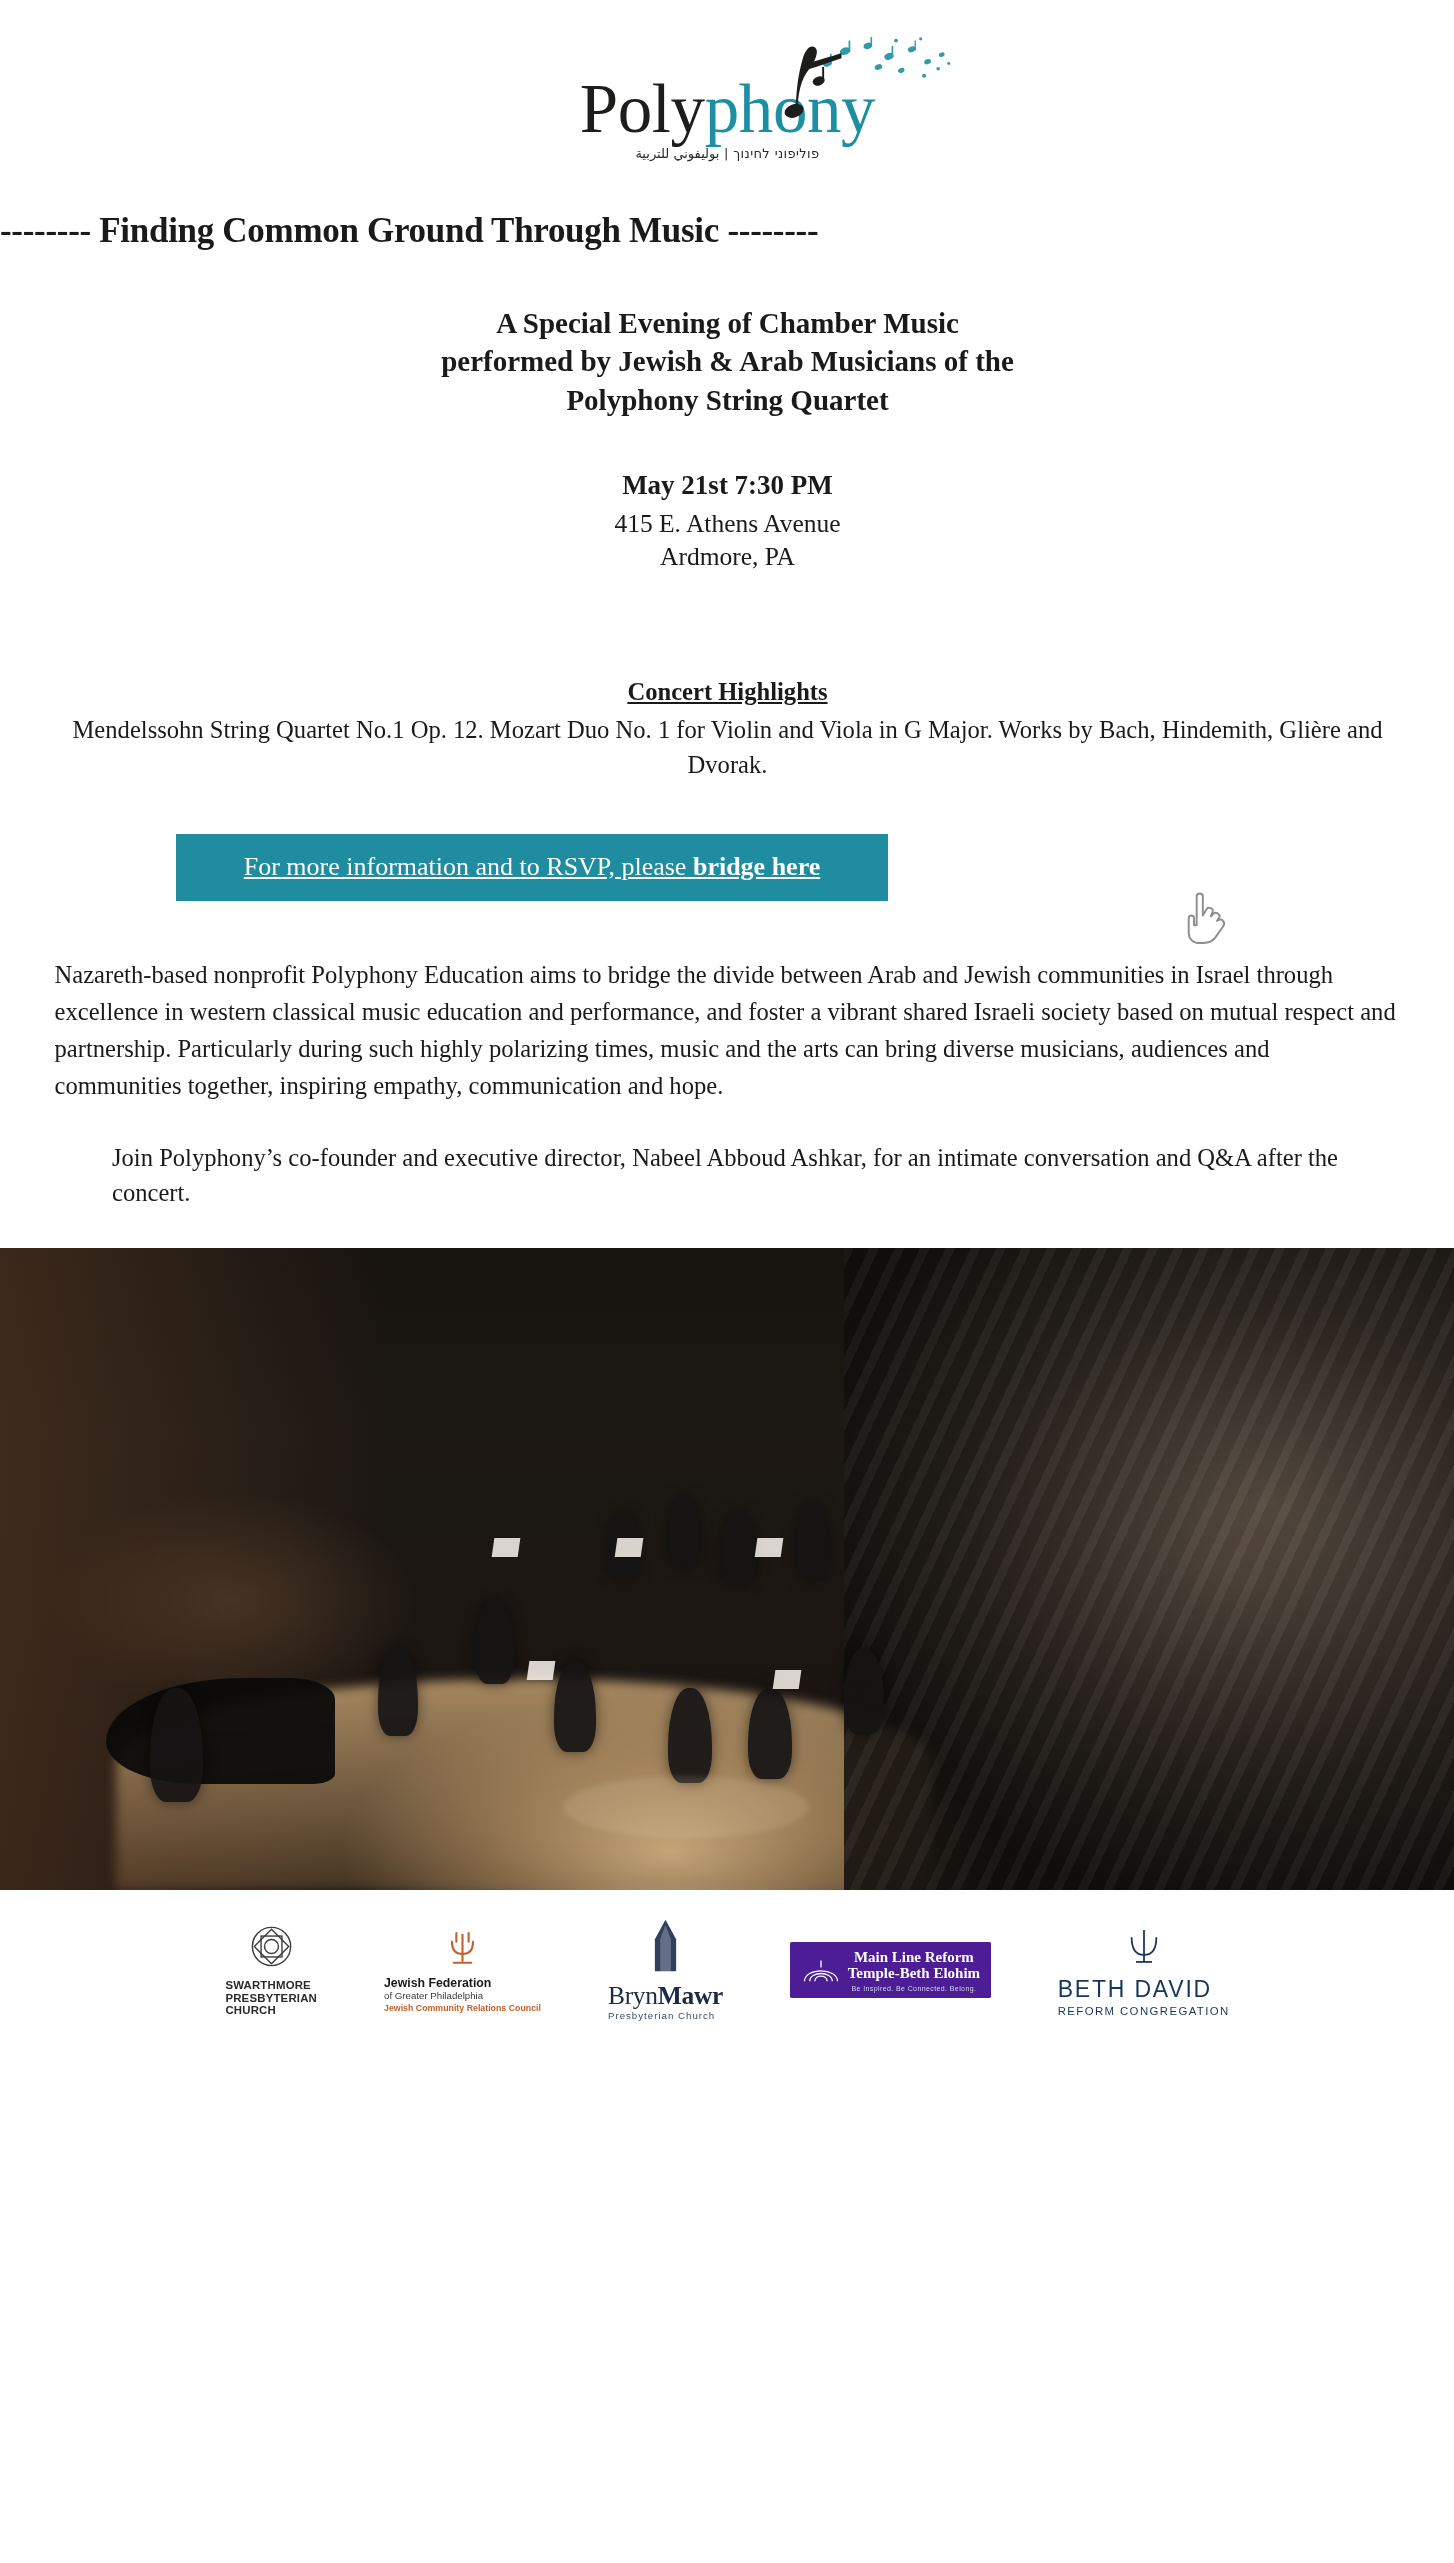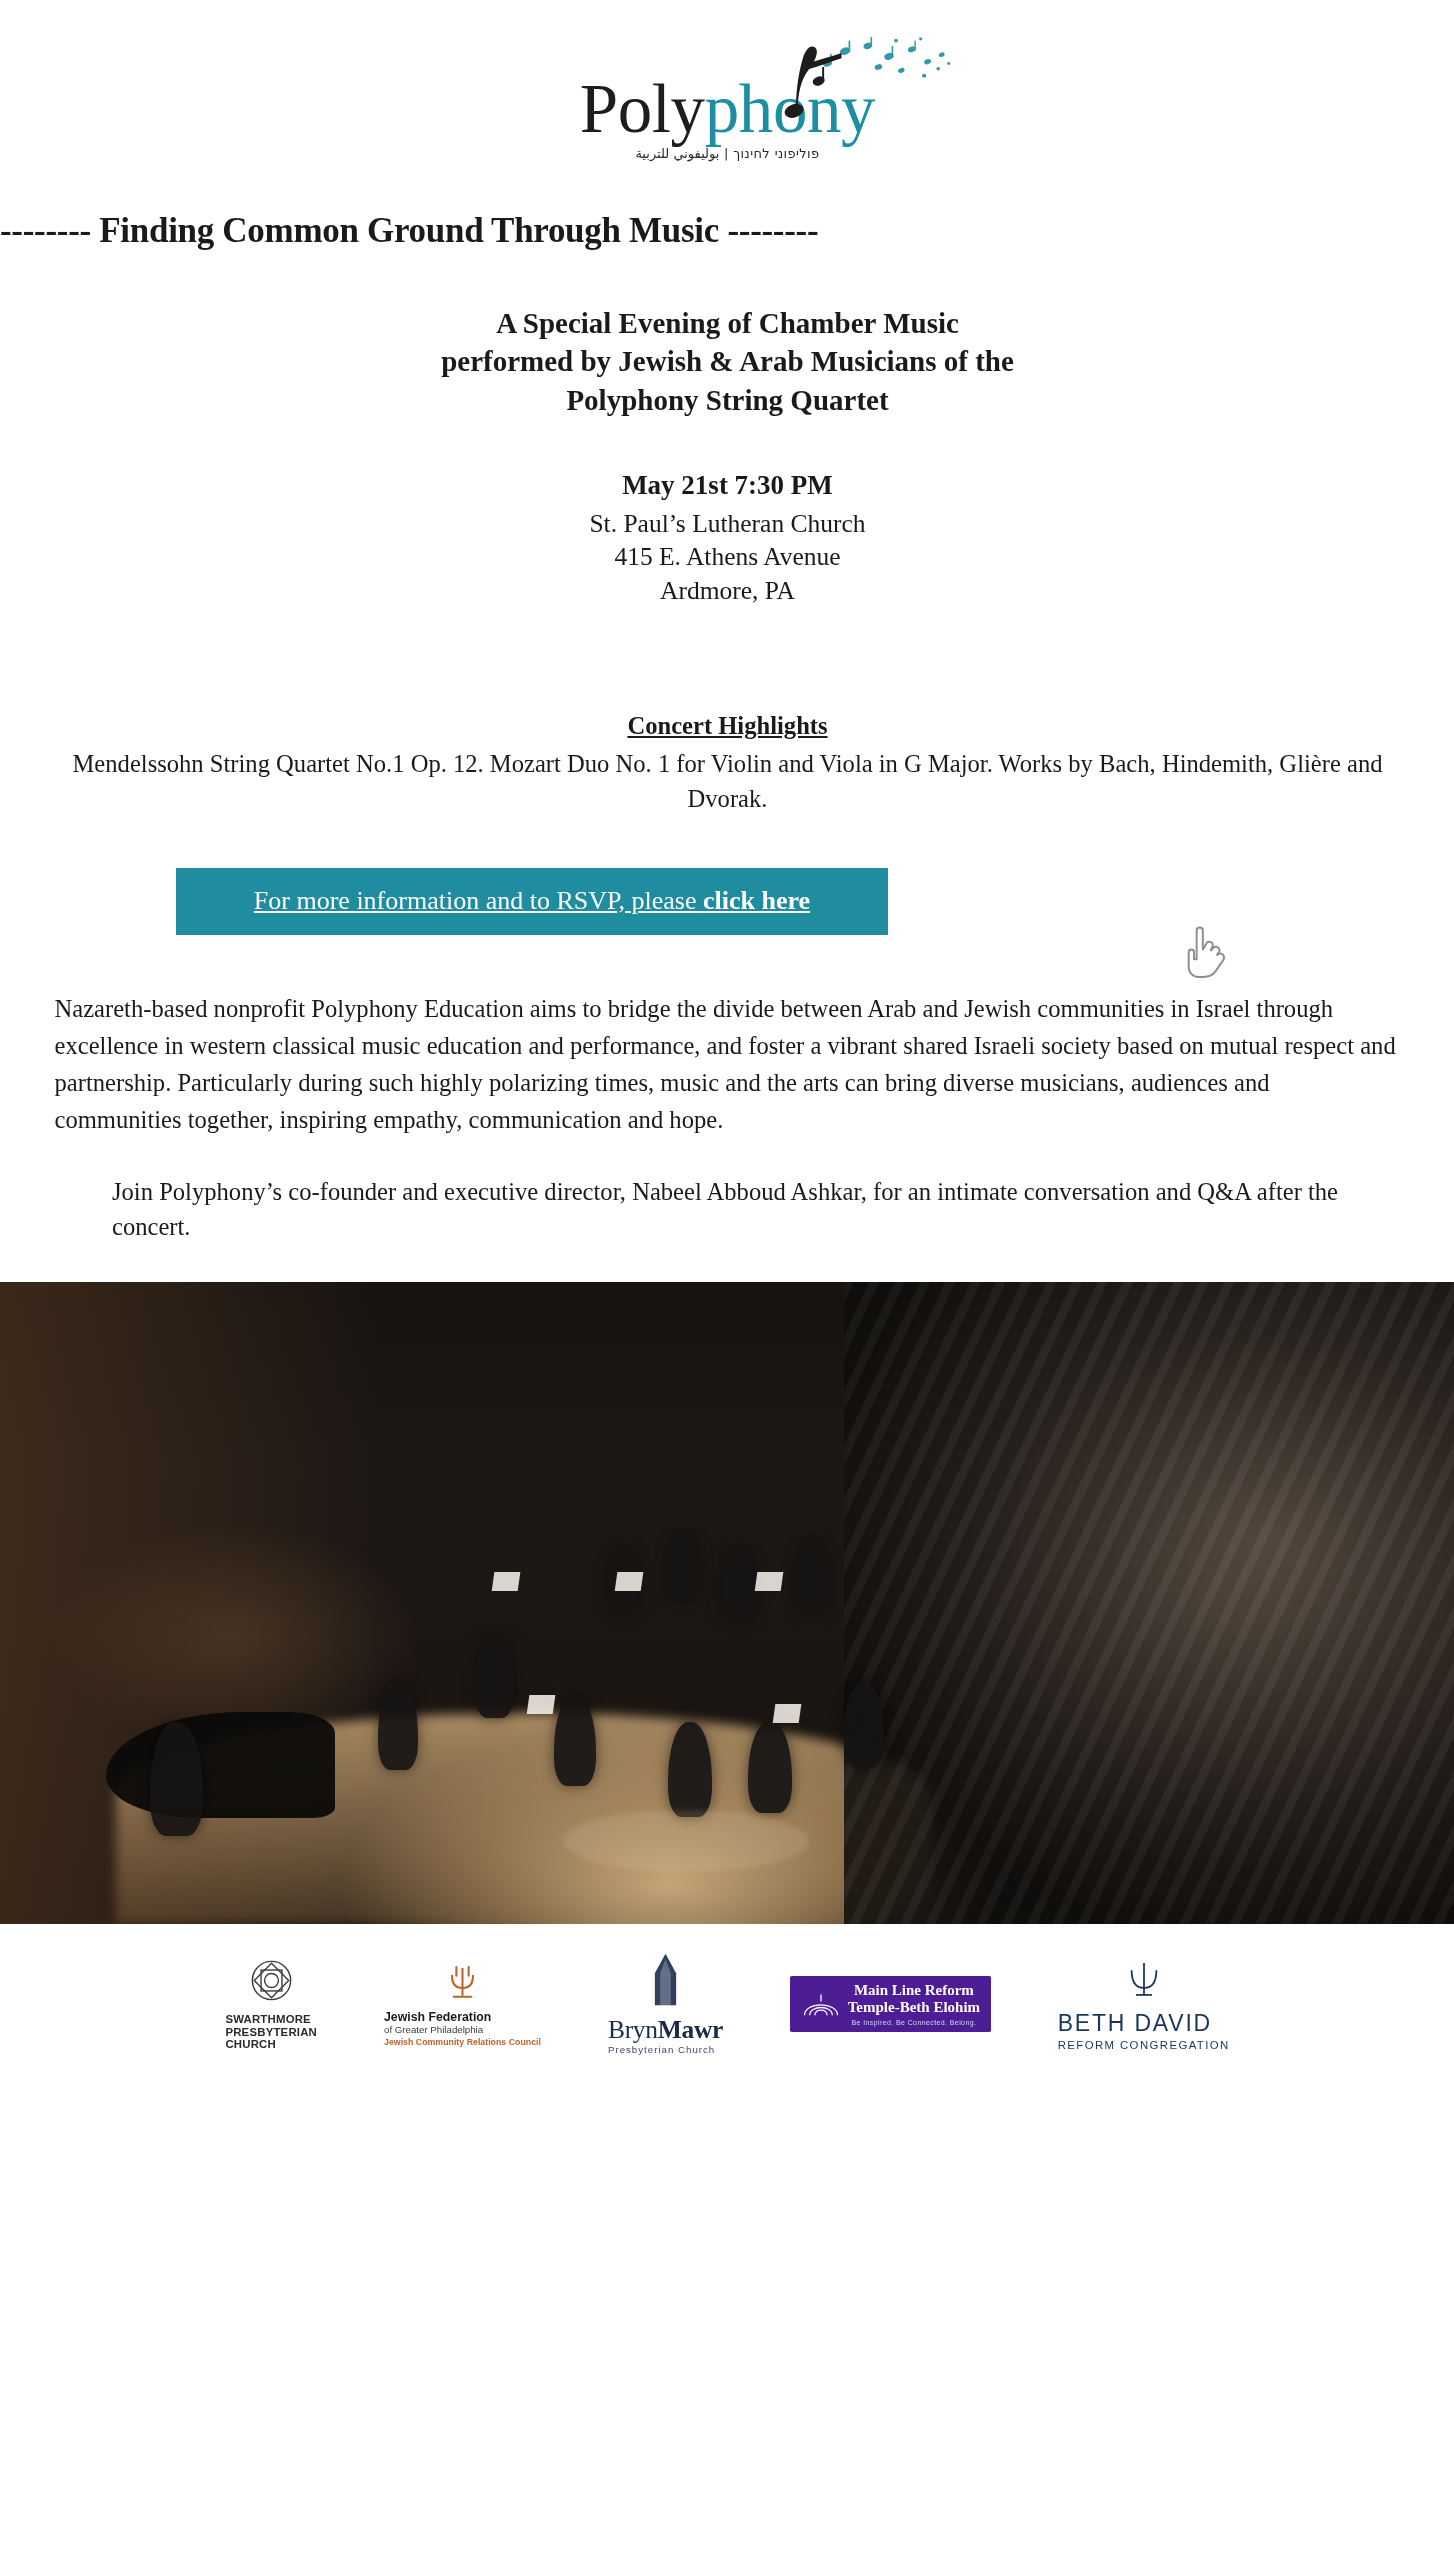--- a/index.html
+++ b/index.html
@@ -328,30 +328,29 @@
   <div class="tagline">-------- Finding Common Ground Through Music --------</div>
 
   <div class="subhead">
     <div>A Special Evening of Chamber Music</div>
     <div>performed by Jewish &amp; Arab Musicians of the</div>
     <div>Polyphony String Quartet</div>
   </div>
 
   <div class="event-date">May 21st  7:30 PM</div>
   <div class="venue">
-    <div>St. Paul’s Lutheran Church</div>
     <div>415 E. Athens Avenue</div>
     <div>Ardmore, PA</div>
   </div>
 
   <div class="highlights-title">Concert Highlights</div>
   <div class="highlights-body">Mendelssohn String Quartet No.1 Op. 12. Mozart Duo No. 1 for Violin and Viola in G Major. Works by Bach, Hindemith, Glière and Dvorak.</div>
 
   <div class="cta-row">
-    <a class="cta-button" href="#"><span>For more information and to RSVP, please </span><span class="bold">click here</span></a>
+    <a class="cta-button" href="#"><span>For more information and to RSVP, please </span><span class="bold">bridge here</span></a>
     <svg class="cursor-icon" viewBox="0 0 60 70">
       <g>
         <path d="M20 8 c0-4 7-4 7 0 v22 l4-7 c2-4 9-1 7 3 l-2 5 3-3 c3-3 9 1 6 5 l-2 3 2-1 c4-2 8 3 5 7 l-9 13 c-3 4-8 6-13 6 h-6 c-6 0-11-5-11-11 V33 c0-4 6-4 6 0 v8 h3 V8 z" fill="#ffffff" stroke="#8e8e8e" stroke-width="2.2" stroke-linejoin="round"></path>
       </g>
     </svg>
   </div>
 
   <div class="body-copy">Nazareth-based nonprofit Polyphony Education aims to bridge the divide between Arab and Jewish communities in Israel through excellence in western classical music education and performance, and foster a vibrant shared Israeli society based on mutual respect and partnership. Particularly during such highly polarizing times, music and the arts can bring diverse musicians, audiences and communities together, inspiring empathy, communication and hope.</div>
   <div class="body-copy second">Join Polyphony’s co-founder and executive director, Nabeel Abboud Ashkar, for an intimate conversation and Q&amp;A after the concert.</div>
 

